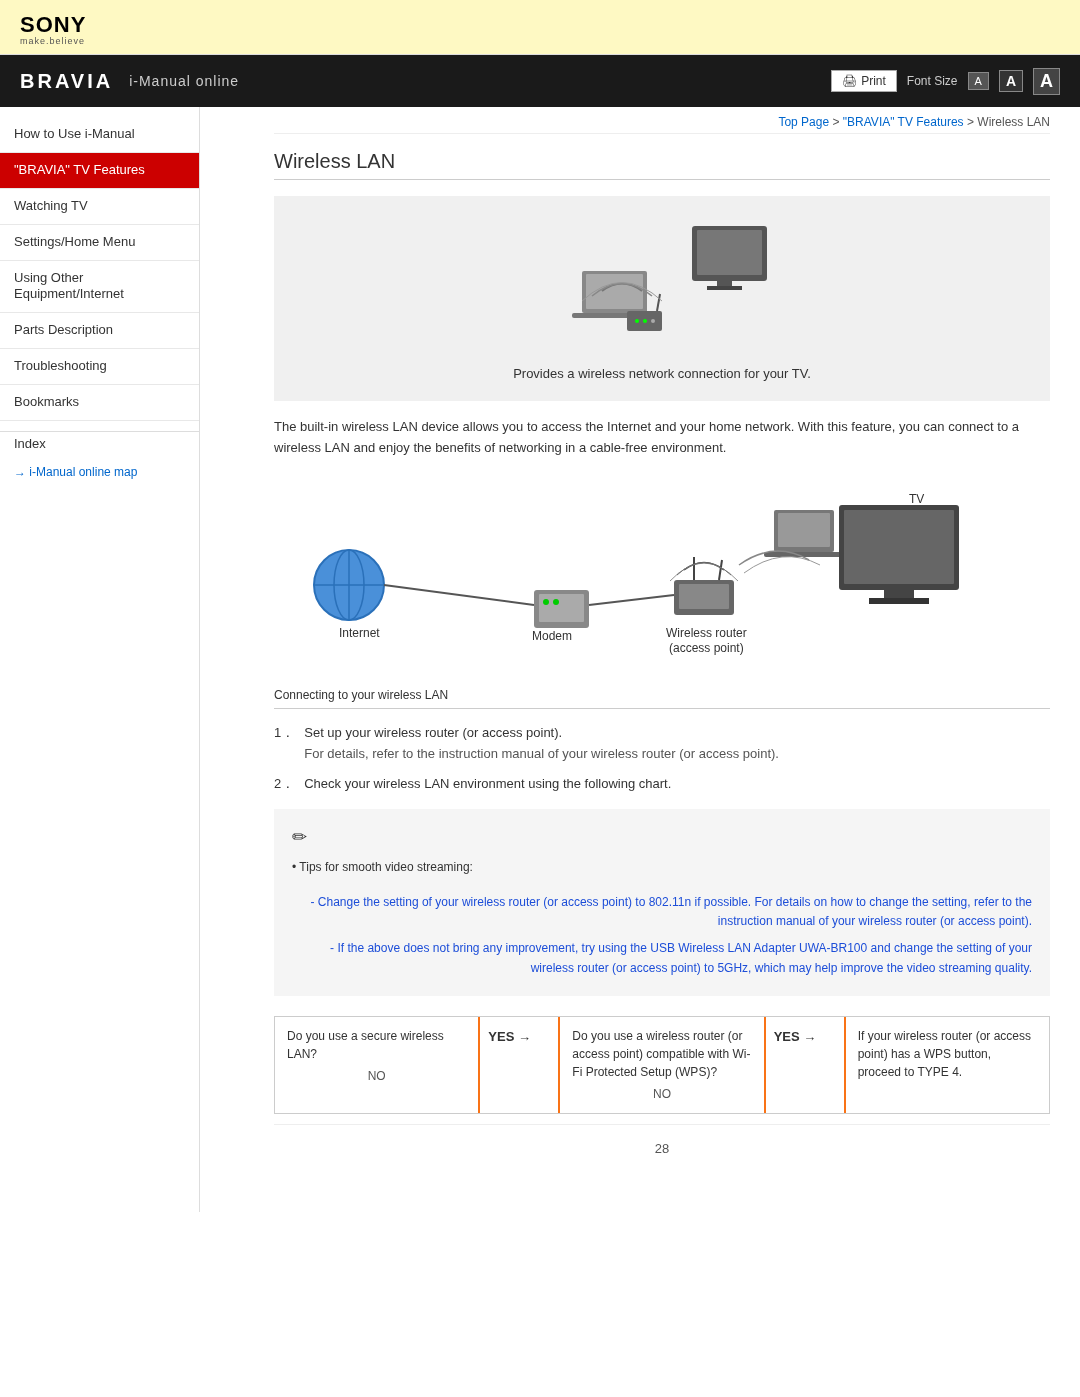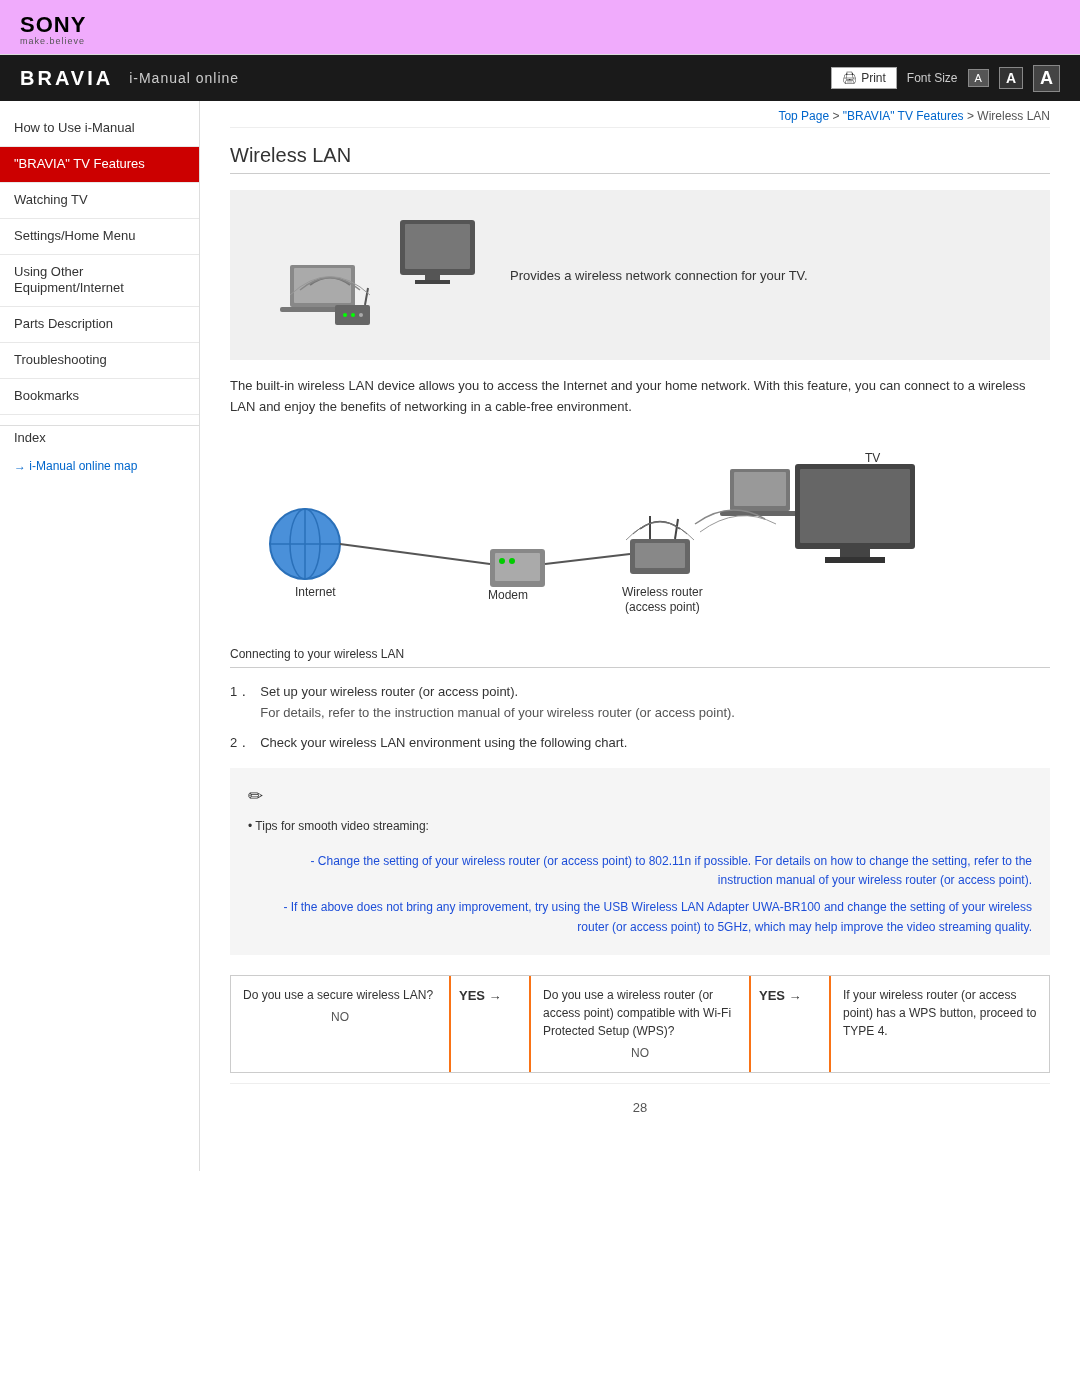--- a/index.html
+++ b/index.html
@@ -1,36 +1,36 @@
 <!DOCTYPE html>
 <html><head>
   <meta charset="utf-8">
   <style>
     * { margin: 0; padding: 0; box-sizing: border-box; }
     body { font-family: Arial, sans-serif; font-size: 13px; background: #fff; color: #333; width: 1080px; min-height: 1397px; }
 
     
-    .top-bar { background: #f0abfc; padding: 12px 20px 8px 20px; border-bottom: 1px solid #ddd; }
+    .top-bar { background: #fef9c3; padding: 12px 20px 8px 20px; border-bottom: 1px solid #ddd; }
     .sony-logo { font-size: 22px; font-weight: bold; letter-spacing: 1px; color: #000; font-family: 'Arial Black', sans-serif; }
     .sony-tagline { font-size: 9px; color: #555; letter-spacing: 1px; margin-top: -2px; }
 
     
-    .nav-bar { background: #1a1a1a; display: flex; align-items: center; justify-content: space-between; padding: 0 20px; height: 46px; }
+    .nav-bar { background: #1a1a1a; display: flex; align-items: center; justify-content: space-between; padding: 0 20px; height: 52px; }
     .nav-left { display: flex; align-items: center; gap: 16px; }
     .bravia-logo { color: #fff; font-size: 20px; font-weight: bold; font-family: 'Arial Black', sans-serif; letter-spacing: 3px; }
     .i-manual-text { color: #ccc; font-size: 14px; letter-spacing: 1px; }
     .nav-right { display: flex; align-items: center; gap: 10px; }
     .print-btn { background: #fff; border: 1px solid #aaa; padding: 3px 10px; font-size: 12px; cursor: pointer; display: flex; align-items: center; gap: 4px; color: #333; }
     .font-size-label { color: #ccc; font-size: 12px; }
     .font-btn { background: #555; border: 1px solid #888; color: #fff; padding: 2px 6px; cursor: pointer; }
     .font-btn.active { background: #333; font-size: 15px; font-weight: bold; }
     .font-btn.large { font-size: 17px; font-weight: bold; background: #444; }
 
     
-    .main-layout { display: flex; }
+    .main-layout { display: flex; gap: 44px; }
 
     
     .sidebar { width: 200px; flex-shrink: 0; border-right: 1px solid #ddd; padding: 10px 0; }
     .sidebar-item { padding: 9px 14px; font-size: 13px; color: #333; cursor: pointer; border-bottom: 1px solid #e8e8e8; line-height: 1.3; }
     .sidebar-item.active { background: #cc0000; color: #fff; }
     .sidebar-index { padding: 4px 14px; font-size: 13px; color: #333; cursor: pointer; border-top: 1px solid #ddd; margin-top: 10px; }
     .sidebar-map-link { padding: 10px 14px; font-size: 12px; color: #0066cc; cursor: pointer; }
     .sidebar-map-link::before { content: '→ '; }
 
     
@@ -38,21 +38,21 @@
 
     
     .breadcrumb { text-align: right; padding: 8px 0 4px 0; font-size: 12px; color: #0066cc; border-bottom: 1px solid #eee; margin-bottom: 16px; }
     .breadcrumb a { color: #0066cc; text-decoration: none; }
     .breadcrumb span { color: #555; }
 
     
     .page-title { font-size: 20px; font-weight: normal; color: #333; margin-bottom: 2px; padding-bottom: 6px; border-bottom: 1px solid #ccc; }
 
     
-    .diagram-box { background: #f0f0f0; padding: 20px; margin: 16px 0; display: flex; align-items: center; gap: 20px; min-height: 160px; }
+    .diagram-box { background: #f0f0f0; padding: 20px; margin: 16px 0; display: flex; align-items: center; gap: 20px; min-height: 160px; flex-direction: column; }
     .diagram-text { font-size: 13px; color: #333; flex: 1; }
 
     
     .section-heading { font-size: 12px; font-weight: normal; color: #333; padding: 8px 0 6px 0; border-bottom: 1px solid #ccc; margin: 20px 0 14px 0; }
 
     
     .steps { margin: 10px 0 16px 0; }
     .step { margin-bottom: 10px; display: flex; gap: 10px; font-size: 13px; line-height: 1.5; }
     .step-num { flex-shrink: 0; font-weight: normal; }
 

